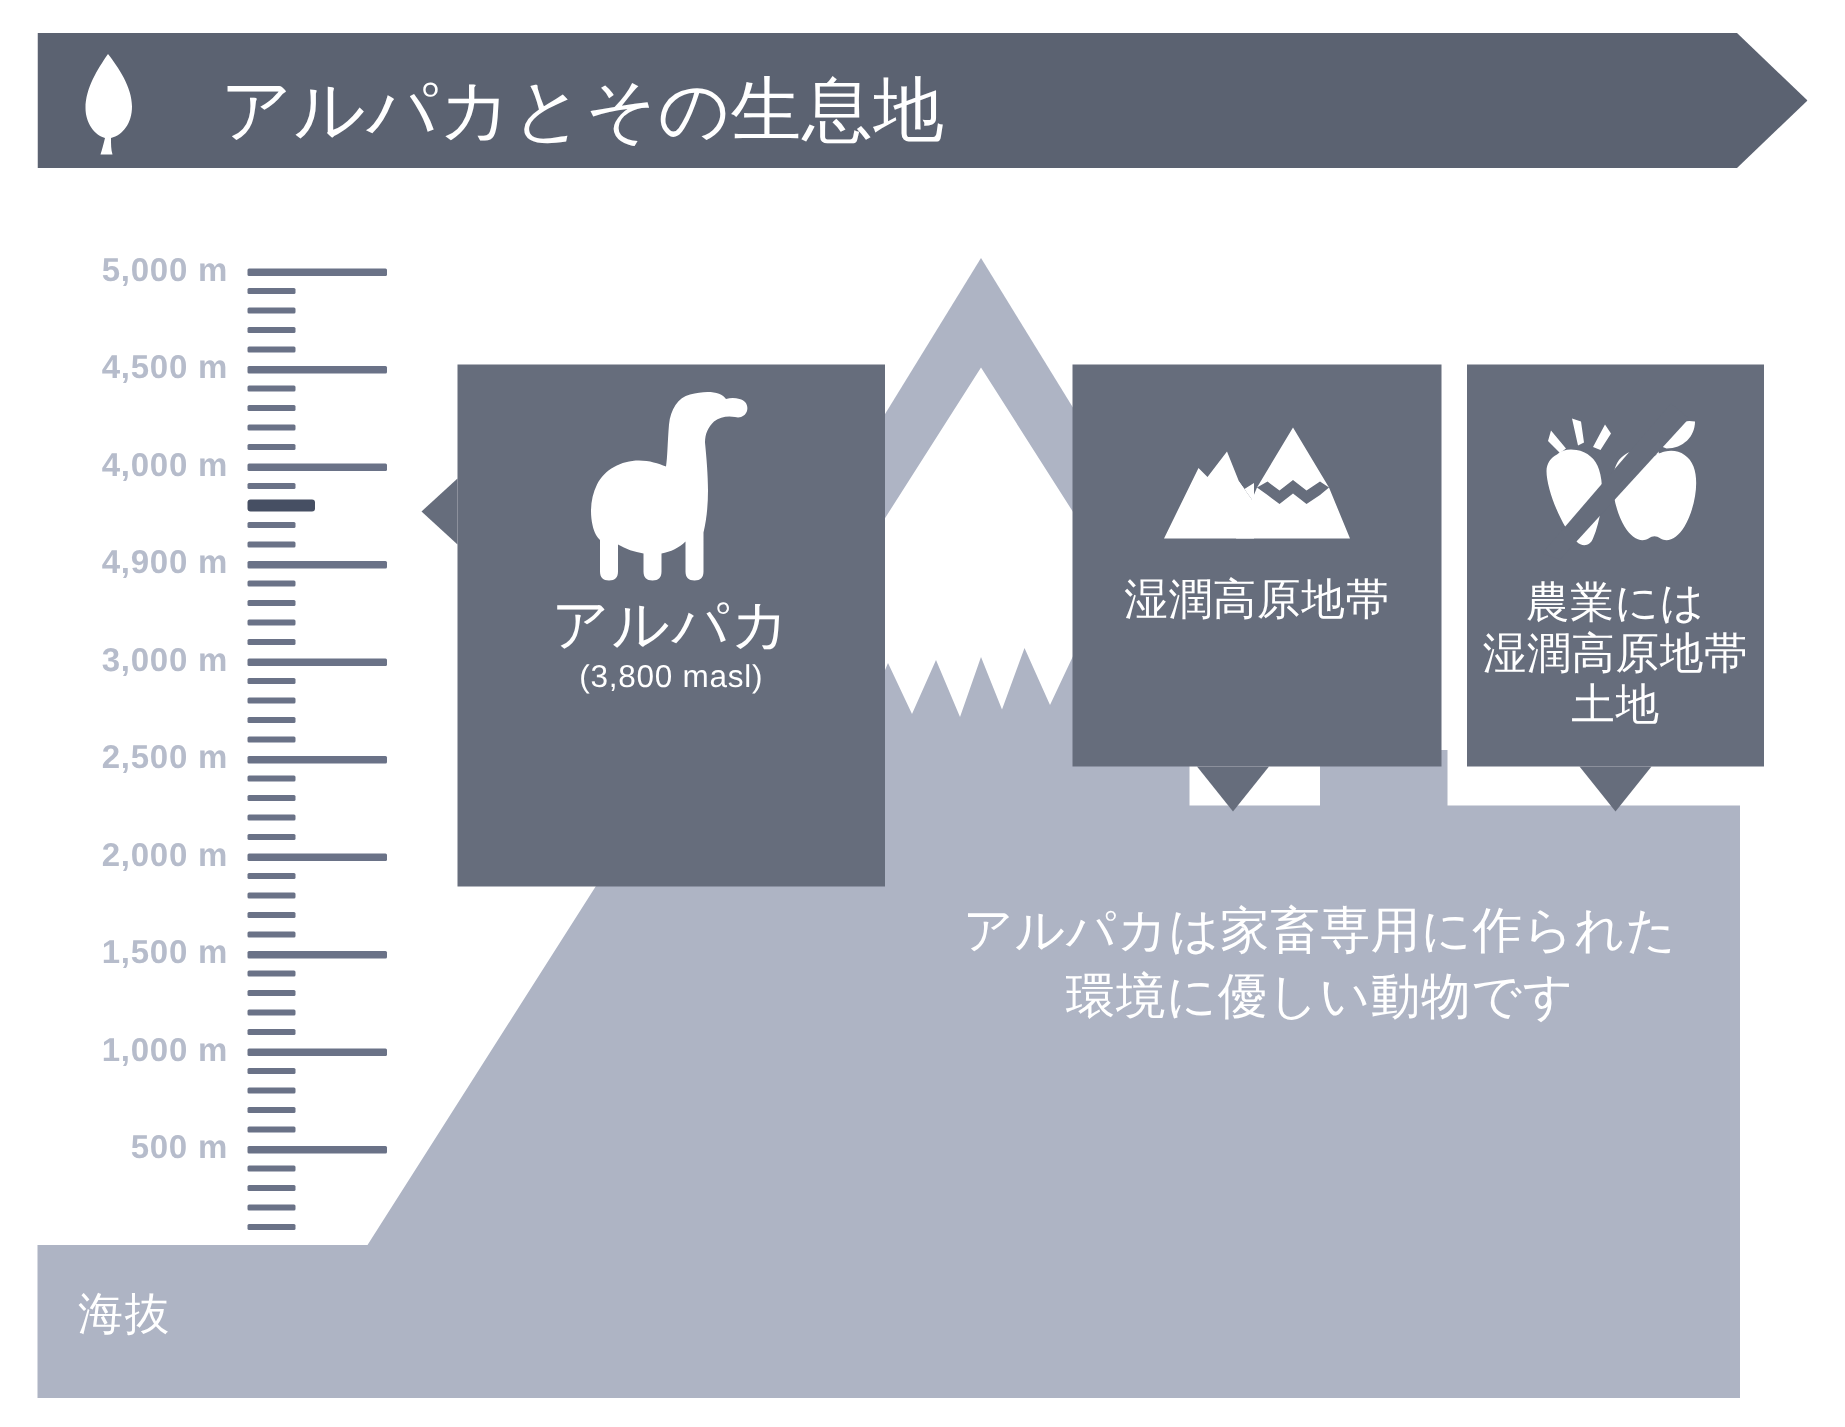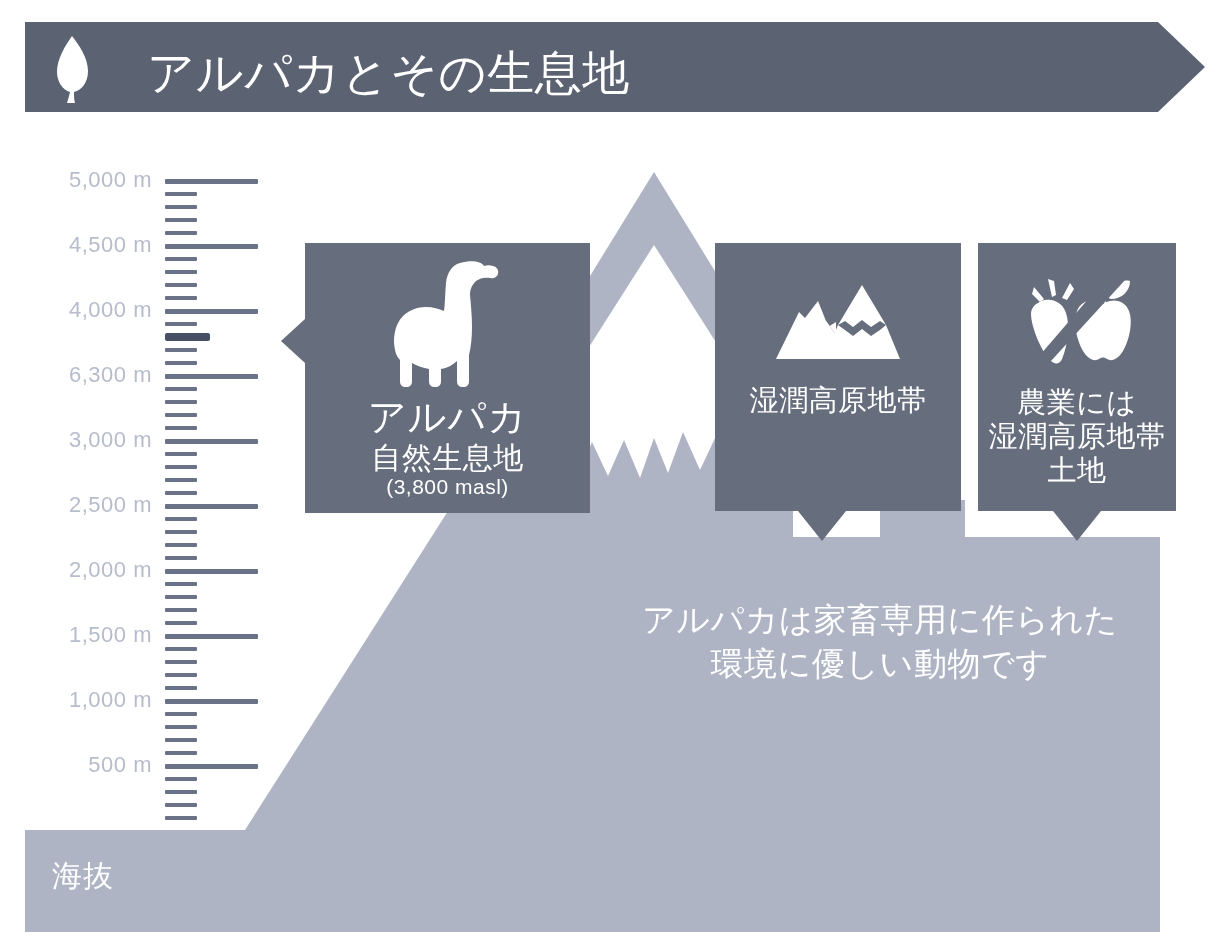--- a/index.html
+++ b/index.html
@@ -60,20 +60,21 @@
   .tick.major { height: 5px; }
   .tick.minor { height: 4px; }
   .tick.highlight { background: #464f63; height: 8px; border-radius: 2px; }
   .axis-label {
     position: absolute;
     font-size: 22px;
     color: #b6bccb;
     text-align: center;
     white-space: nowrap;
     letter-spacing: 0.5px;
+    font-weight: bold;
   }
 
   
   #sea-level-label {
     position: absolute;
     left: 52px;
     top: 856px;
     font-size: 30px;
     color: #ffffff;
     letter-spacing: 1px;
@@ -209,53 +210,52 @@
         <div class="tick minor" style="left: 165px; width: 32px; top: 231px;"></div>
         <div class="tick minor" style="left: 165px; width: 32px; top: 218px;"></div>
         <div class="tick minor" style="left: 165px; width: 32px; top: 205px;"></div>
         <div class="tick minor" style="left: 165px; width: 32px; top: 192px;"></div>
         <div class="tick major" style="left: 165px; width: 93px; top: 178.5px;"></div>
       </div>
     <div id="ruler-labels">
         <div class="axis-label" style="right: 1078px; top: 167px;">5,000 m</div>
         <div class="axis-label" style="right: 1078px; top: 232px;">4,500 m</div>
         <div class="axis-label" style="right: 1078px; top: 297px;">4,000 m</div>
-        <div class="axis-label" style="right: 1078px; top: 362px;">6,300 m</div>
+        <div class="axis-label" style="right: 1078px; top: 362px;">4,900 m</div>
         <div class="axis-label" style="right: 1078px; top: 427px;">3,000 m</div>
         <div class="axis-label" style="right: 1078px; top: 492px;">2,500 m</div>
         <div class="axis-label" style="right: 1078px; top: 557px;">2,000 m</div>
         <div class="axis-label" style="right: 1078px; top: 622px;">1,500 m</div>
         <div class="axis-label" style="right: 1078px; top: 687px;">1,000 m</div>
         <div class="axis-label" style="right: 1078px; top: 752px;">500 m</div>
       </div>
     <div id="sea-level-label">海抜</div>
   </div>
 
   <div class="layer" id="cards-layer">
 
-    <div class="card" style="left:305px; top:243px; width:285px; height:270px;">
+    <div class="card" style="left:305px; top:243px; width:285px; height:348px;">
       <div class="arrow-left" style="left:-24px; top:76px;"></div>
       <div class="card-inner">
         <div class="card-icon" style="margin-top:16px; height:132px;">
           <svg width="118" height="132" viewBox="0 0 118 132">
             <path fill="#ffffff" d="M71 4 C63 6 58 14 57 24 C56 36 56 46 55 52
                  C50 50 44 48 37 48 C25 48 14 54 9 64 C5 72 4 82 6 91
                  C7 96 9 99 11 101 L11 122 C11 126 13 128 17 128
                  C21 128 23 126 23 122 L23 104 C28 107 34 109 40 110
                  L40 122 C40 126 42 128 46 128 C50 128 52 126 52 122
                  L52 110 C58 109 64 106 68 102 L68 122
                  C68 126 70 128 74 128 C78 128 80 126 80 122 L80 96
                  C82 88 83 78 83 68 C83 58 82 46 81 36
                  C81 30 83 26 87 22 C91 19 96 18 101 19
                  C105 20 108 18 109 15 C110 11 108 8 104 7
                  C101 6 98 6 95 7 C92 2 82 1 71 4 Z"></path>
           </svg>
         </div>
         <div class="card-text card-title-lg" style="margin-top:4px;">アルパカ</div>
-        <div class="card-text card-sub">自然生息地</div>
         <div class="card-text card-sub2">(3,800 masl)</div>
       </div>
     </div>
 
     <div class="card" style="left:715px; top:243px; width:246px; height:268px;">
       <div class="arrow-down" style="left:83px; bottom:-30px;"></div>
       <div class="card-inner">
         <div class="card-icon" style="margin-top:34px; height:92px;">
           <svg width="128" height="92" viewBox="0 0 128 92">
             <path fill="#ffffff" d="M44 24 L31 41 L25 35 L2 82 L62 82 L62 58 L52 44 Z"></path>

